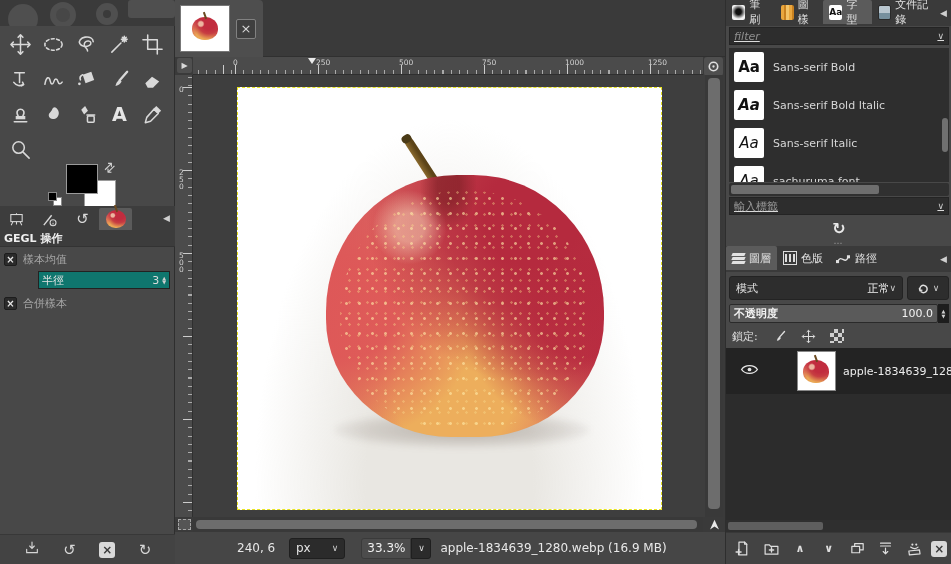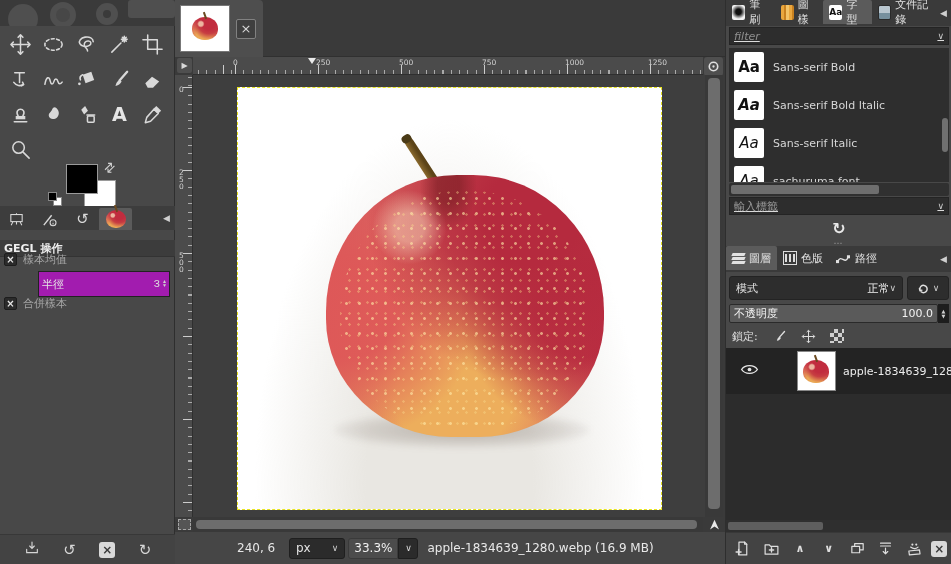--- a/index.html
+++ b/index.html
@@ -30,27 +30,27 @@
   .mini-sw .w{position:absolute;right:0;bottom:0;width:9px;height:9px;background:#fff;border:1px solid #888;}
   .mini-sw .b{position:absolute;left:0;top:0;width:9px;height:9px;background:#000;border:1px solid #888;}
 
   .ltabs{position:absolute;left:0;top:206px;width:175px;height:24px;background:#3d3d3d;display:flex;align-items:flex-end;}
   .ltab{width:33px;height:22px;display:flex;align-items:center;justify-content:center;color:#d9d9d9;}
   .ltab svg{width:17px;height:17px;stroke:#d9d9d9;fill:none;stroke-width:1.5;}
   .ltab.active{background:#5b5b5b;border-radius:2px 2px 0 0;}
   .dock-menu{margin-left:auto;margin-right:5px;font-size:9px;color:#cfcfcf;align-self:center;cursor:pointer;}
 
   .gegl-title{position:absolute;left:0;top:230px;width:175px;height:17px;background:#3c3c3c;font-weight:bold;
-              line-height:17px;padding-left:4px;color:#efefef;border-bottom:1px solid #333;margin-top:10px;}
+              line-height:17px;padding-left:4px;color:#efefef;border-bottom:1px solid #333;}
   .opt-row{position:absolute;left:4px;width:168px;height:18px;display:flex;align-items:center;gap:6px;}
   .chk{width:13px;height:13px;background:#2b2b2b;border:1px solid #1d1d1d;border-radius:2px;color:#e8e8e8;
        font-size:10px;font-weight:bold;line-height:11px;text-align:center;}
   .muted{color:#a6a6a6;}
-  .radius-box{position:absolute;left:38px;top:271px;width:132px;height:18px;background:#a21caf;border:1px solid #222;
-              display:flex;align-items:center;padding:12px 3px;font-family:Liberation Mono, monospace;}
+  .radius-box{position:absolute;left:38px;top:271px;width:132px;height:18px;background:#0f766e;border:1px solid #222;
+              display:flex;align-items:center;padding:4px 3px;}
   .radius-box .lbl{flex:1;color:#e4e4e4;}
   .spin{display:flex;flex-direction:column;line-height:4px;font-size:5px;color:#cfcfcf;margin-left:3px;}
 
   .lfooter{position:absolute;left:0;bottom:0;width:175px;height:30px;background:#434343;border-top:1px solid #383838;
            display:flex;align-items:center;justify-content:space-evenly;}
   .ftr-btn{color:#d6d6d6;font-size:15px;line-height:16px;cursor:pointer;}
   .ftr-btn svg{width:16px;height:16px;stroke:#d6d6d6;fill:none;stroke-width:1.7;stroke-linecap:round;}
   .xbox{display:inline-block;width:16px;height:16px;background:#d9d9d9;color:#3a3a3a;border-radius:3px;
         font-weight:bold;font-size:12px;line-height:16px;text-align:center;}
 
@@ -109,21 +109,21 @@
   .hscroll{position:absolute;left:18px;top:517px;width:510px;height:15px;background:#393939;}
   .hscroll .th{position:absolute;top:3px;bottom:3px;left:3px;right:6px;background:#6d6d6d;border-radius:4px;}
   .navbtn{position:absolute;left:530px;top:517px;width:18px;height:15px;display:flex;align-items:center;justify-content:center;cursor:pointer;}
   .navbtn svg{width:13px;height:13px;}
 
   .statusbar{position:absolute;left:0;top:532px;width:550px;height:32px;background:#464646;display:flex;align-items:center;font-size:12px;}
   .pos{margin-left:62px;color:#e6e6e6;width:52px;}
   .ddl{height:21px;background:#2b2b2b;border:1px solid #1f1f1f;border-radius:3px;color:#e3e3e3;
        display:flex;align-items:center;padding:0 6px;gap:21px;cursor:pointer;}
   .ddl .chev{font-size:9px;color:#cfcfcf;}
-  .zoomval{height:21px;background:#4c4c4c;border:1px solid #3a3a3a;border-radius:3px 0 0 3px;display:flex;align-items:center;padding:0 5px;margin-left:3px;color:#f0f0f0;}
+  .zoomval{height:21px;background:#4c4c4c;border:1px solid #3a3a3a;border-radius:3px 0 0 3px;display:flex;align-items:center;padding:0 5px;margin-left:16px;color:#f0f0f0;}
   .zoomchev{height:21px;width:20px;background:#2b2b2b;border:1px solid #1f1f1f;border-radius:0 3px 3px 0;display:flex;align-items:center;justify-content:center;font-size:9px;cursor:pointer;}
   .fname-status{margin-left:9px;color:#e8e8e8;white-space:nowrap;}
 
   
   .rdock{position:absolute;left:725px;top:0;width:226px;height:564px;background:#484848;border-left:1px solid #2e2e2e;}
   .rtabs{position:absolute;left:0;width:226px;height:26px;background:#3a3a3a;display:flex;}
   .rtab{height:24px;display:flex;align-items:center;gap:4px;padding:0 6px;color:#e2e2e2;cursor:pointer;}
   .rtab.active{background:#5b5b5b;border-radius:2px 2px 0 0;}
   .brush-thumb{width:15px;height:15px;border-radius:2px;background:
       radial-gradient(circle at 50% 45%,#101010 0 26%,rgba(16,16,16,.5) 46%,rgba(16,16,16,0) 68%),#f2f2f2;}
@@ -166,21 +166,21 @@
             display:flex;align-items:center;padding:0 6px;cursor:pointer;}
   .mode-box .lbl{flex:1;color:#e4e4e4;}
   .mode-box .val{color:#f0f0f0;}
   .switch-box{position:absolute;left:181px;top:2px;width:42px;height:24px;background:#2d2d2d;border:1px solid #232323;border-radius:3px;
             display:flex;align-items:center;justify-content:center;gap:3px;cursor:pointer;}
   .switch-box svg{width:13px;height:13px;stroke:#e0e0e0;fill:none;stroke-width:1.8;stroke-linecap:round;}
   .chev{font-size:9px;color:#cfcfcf;}
 
   .opacity-row{position:absolute;left:3px;top:304px;width:220px;height:19px;display:flex;align-items:center;}
   .op-slider{flex:1;height:19px;background:#5a5a5a;border:1px solid #2a2a2a;border-radius:2px;display:flex;align-items:center;padding:0 4px;cursor:pointer;}
-  .op-slider .lbl{flex:1;color:#f2f2f2;}
+  .op-slider .lbl{flex:1;color:#f2f2f2;font-weight:bold;}
   .op-slider .val{color:#f2f2f2;}
   .op-spin{width:11px;height:19px;background:#1d1d1d;display:flex;flex-direction:column;align-items:center;justify-content:center;line-height:5px;font-size:5px;color:#cfcfcf;}
 
   .lock-row{position:absolute;left:6px;top:326px;width:214px;height:20px;display:flex;align-items:center;gap:14px;color:#e2e2e2;}
   .lock-row svg{width:15px;height:15px;stroke:#dedede;fill:none;stroke-width:1.6;stroke-linecap:round;}
   .lock-row svg .f{fill:#dedede;stroke:none;}
   .checker{width:14px;height:14px;background-image:
       linear-gradient(45deg,#cfcfcf 25%,transparent 25%,transparent 75%,#cfcfcf 75%),
       linear-gradient(45deg,#cfcfcf 25%,#4a4a4a 25%,#4a4a4a 75%,#cfcfcf 75%);
       background-size:8px 8px;background-position:0 0,4px 4px;}

